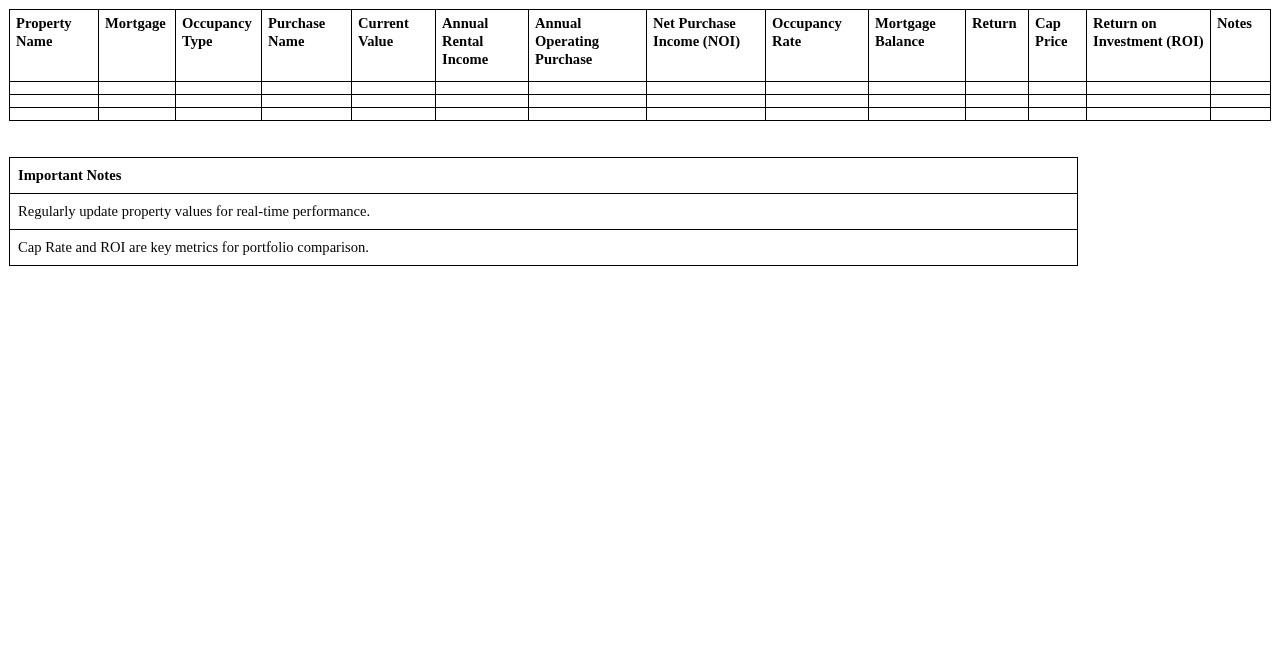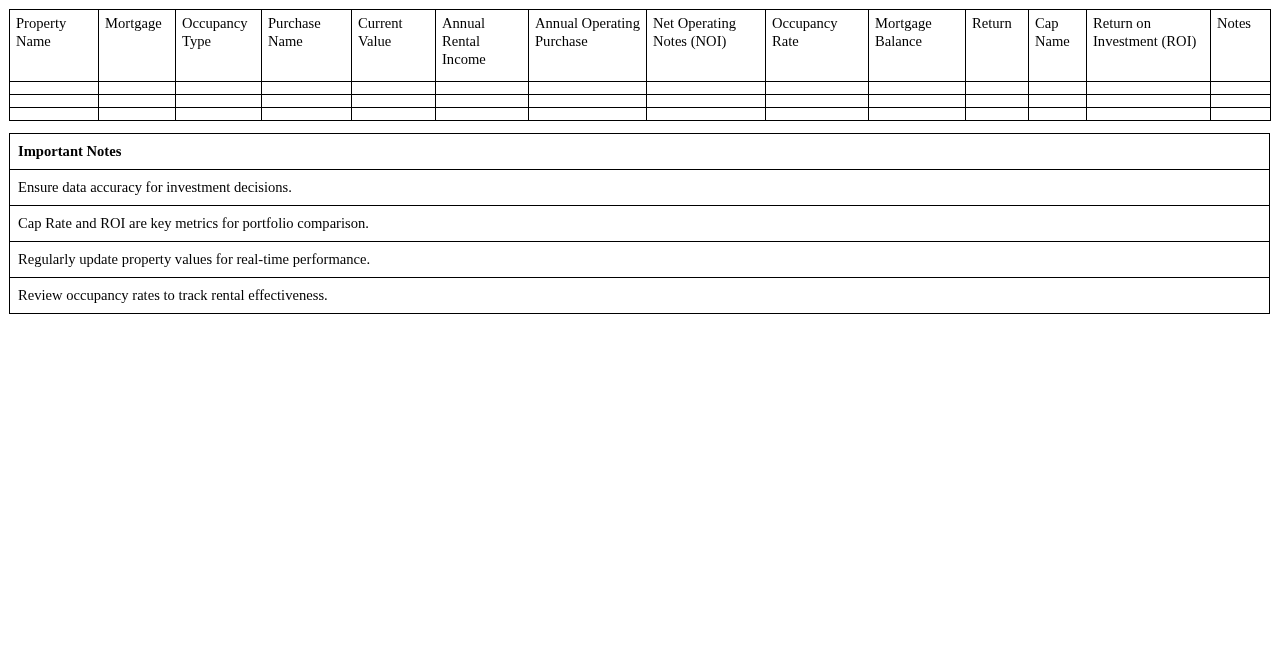--- a/index.html
+++ b/index.html
@@ -32,21 +32,21 @@
   }
   table.property-table th,
   table.property-table td {
     border: 1px solid #000000;
     vertical-align: top;
     padding: 4px 5px 4px 6px;
     font-size: 14.6px;
     line-height: 1.25;
   }
   table.property-table th {
-    font-weight: normal;
+    font-weight: bold;
     text-align: left;
     height: 63px;
     margin-left: 24px;
   }
   table.property-table td.data-cell {
     height: 12px;
     padding: 0;
   }
 
   
@@ -62,22 +62,22 @@
   col.c9  { width: 97px; }
   col.c10 { width: 63px; }
   col.c11 { width: 58px; }
   col.c12 { width: 124px; }
   col.c13 { width: 60px; }
 
   
   table.notes-table {
     border-collapse: collapse;
     table-layout: fixed;
-    margin: 12px 0 0 9px;
-    width: 1261px;
+    margin: 36px 0 0 9px;
+    width: 1069px;
     background: #ffffff;
   }
   table.notes-table th,
   table.notes-table td {
     border: 1px solid #000000;
     text-align: left;
     vertical-align: middle;
     padding: 5px 6px 6px 8px;
     font-size: 14.6px;
     line-height: 1.3;
@@ -114,25 +114,25 @@
     </colgroup>
     <thead>
       <tr>
         <th>Property Name</th>
         <th>Mortgage</th>
         <th>Occupancy Type</th>
         <th>Purchase Name</th>
         <th>Current Value</th>
         <th>Annual Rental Income</th>
         <th>Annual Operating Purchase</th>
-        <th>Net Operating Notes (NOI)</th>
+        <th>Net Purchase Income (NOI)</th>
         <th>Occupancy Rate</th>
         <th>Mortgage Balance</th>
         <th>Return</th>
-        <th>Cap Name</th>
+        <th>Cap Price</th>
         <th>Return on Investment (ROI)</th>
         <th>Notes</th>
       </tr>
     </thead>
     <tbody>
       <tr>
         <td class="data-cell"></td>
         <td class="data-cell"></td>
         <td class="data-cell"></td>
         <td class="data-cell"></td>
@@ -183,27 +183,21 @@
   </table>
 
   <table class="notes-table">
     <thead>
       <tr>
         <th>Important Notes</th>
       </tr>
     </thead>
     <tbody>
       <tr>
-        <td>Ensure data accuracy for investment decisions.</td>
+        <td>Regularly update property values for real-time performance.</td>
       </tr>
       <tr>
         <td>Cap Rate and ROI are key metrics for portfolio comparison.</td>
-      </tr>
-      <tr>
-        <td>Regularly update property values for real-time performance.</td>
-      </tr>
-      <tr>
-        <td>Review occupancy rates to track rental effectiveness.</td>
       </tr>
     </tbody>
   </table>
 
 </div>
 
 </body></html>

